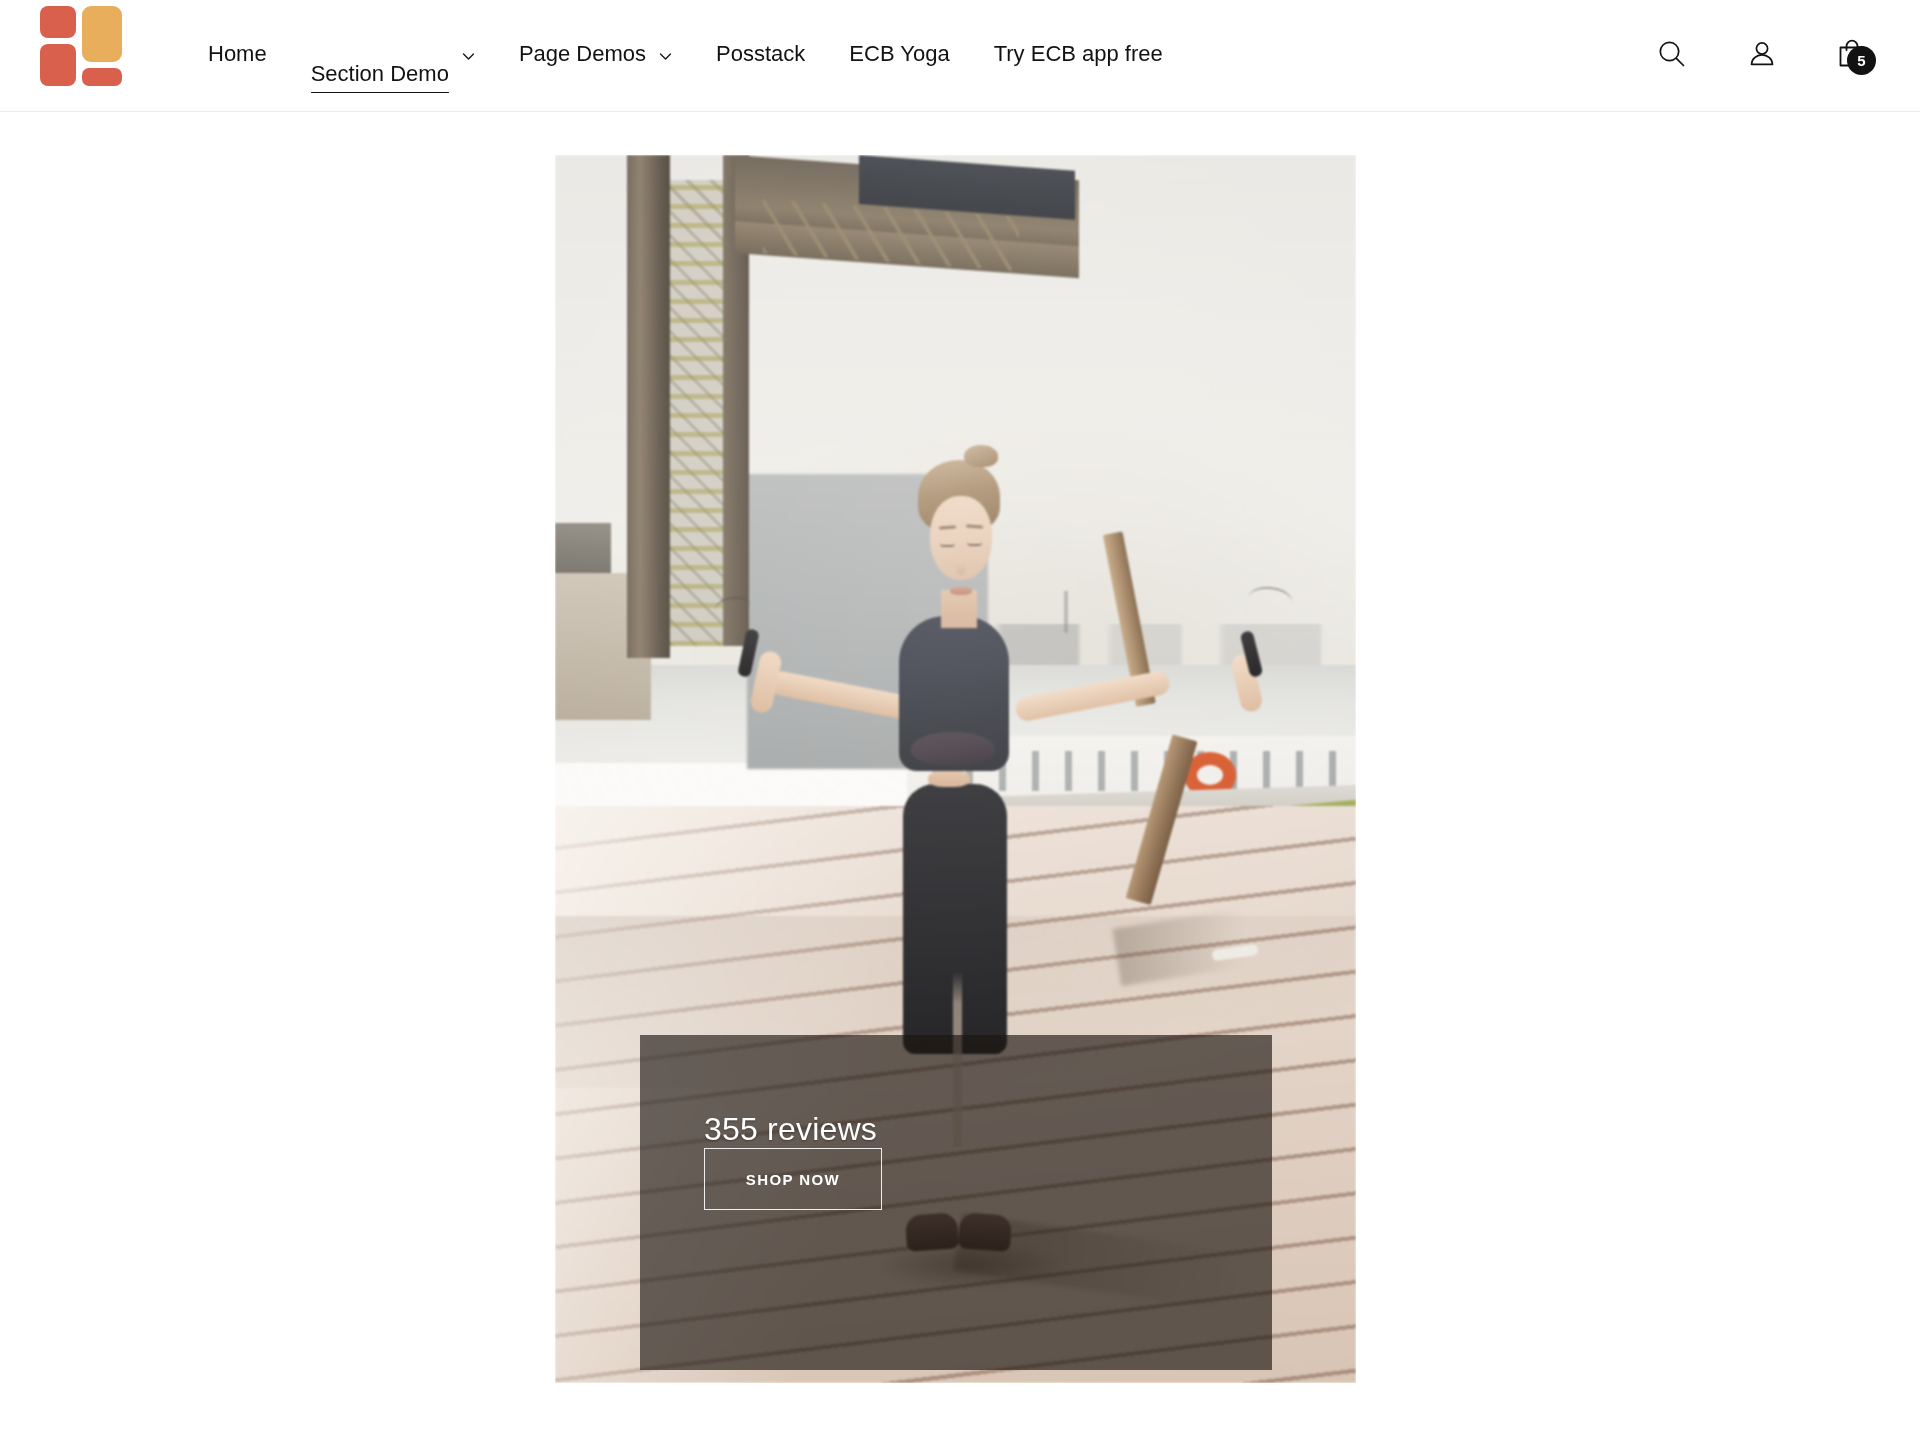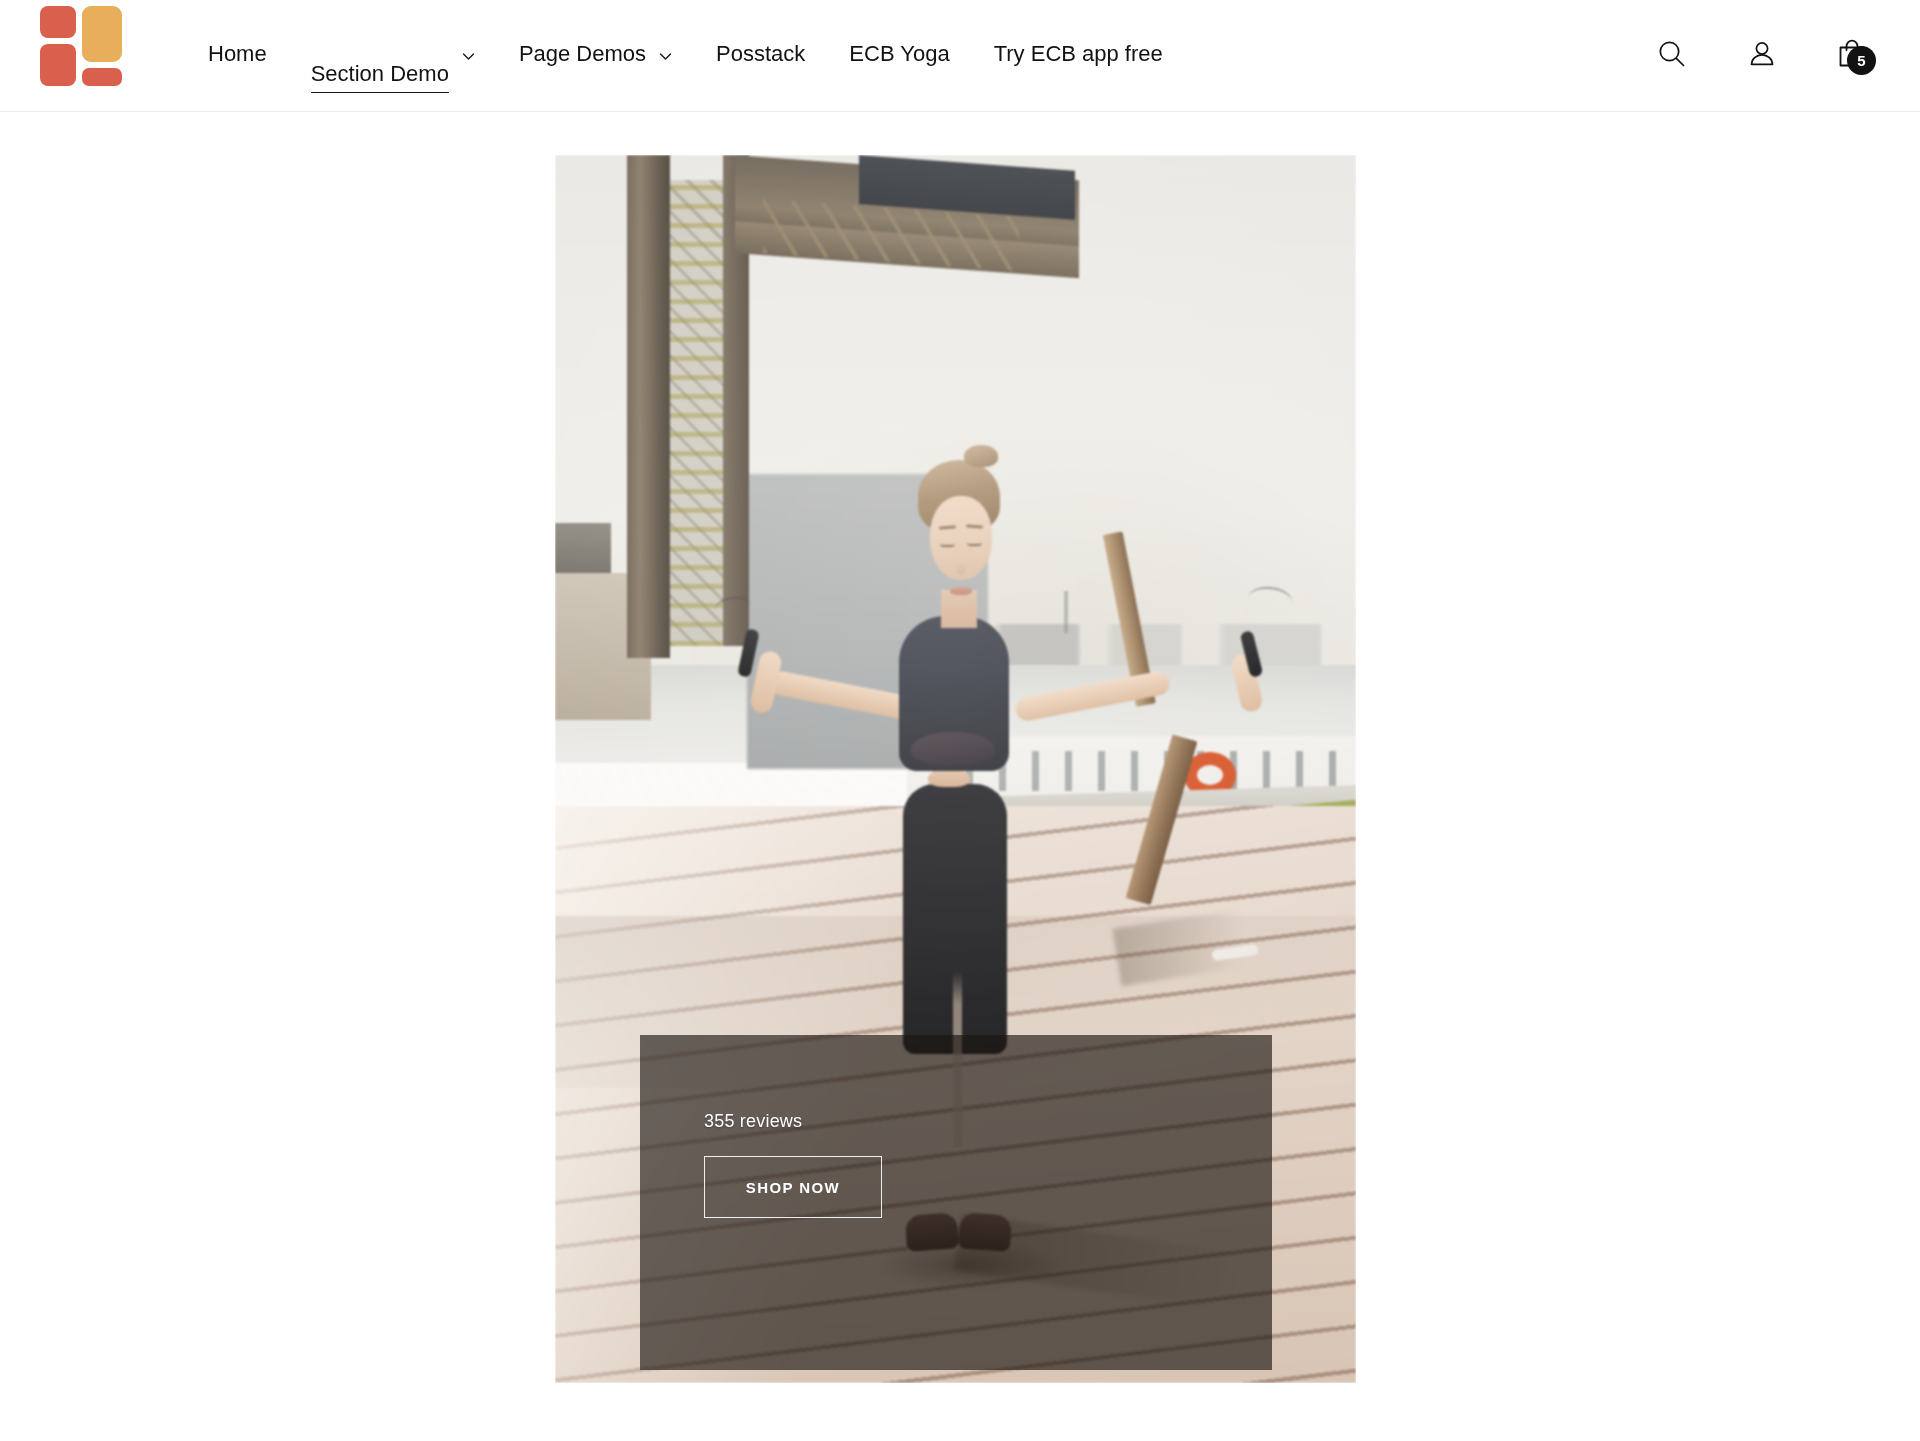--- a/index.html
+++ b/index.html
@@ -430,23 +430,22 @@
   .soft { filter:blur(1.1px); }
 
   
   .overlay-card {
     position:absolute; left:85px; top:880px;
     width:632px; height:335px;
     background:rgba(26,20,16,.64);
     padding:76px 0 0 64px;
   }
   .reviews {
-    font-size:18px; color:#ffffff;
+    font-size:32px; color:#ffffff;
     letter-spacing:.2px;
-    margin-bottom:24px;
     text-shadow:0 1px 2px rgba(0,0,0,.35);
   }
   .headline {
     font-size:41px; font-weight:700; color:#ffffff;
     letter-spacing:-.2px;
     margin-bottom:38px;
     text-shadow:0 1px 3px rgba(0,0,0,.4);
   }
   .shop-btn {
     display:inline-flex; align-items:center; justify-content:center;

